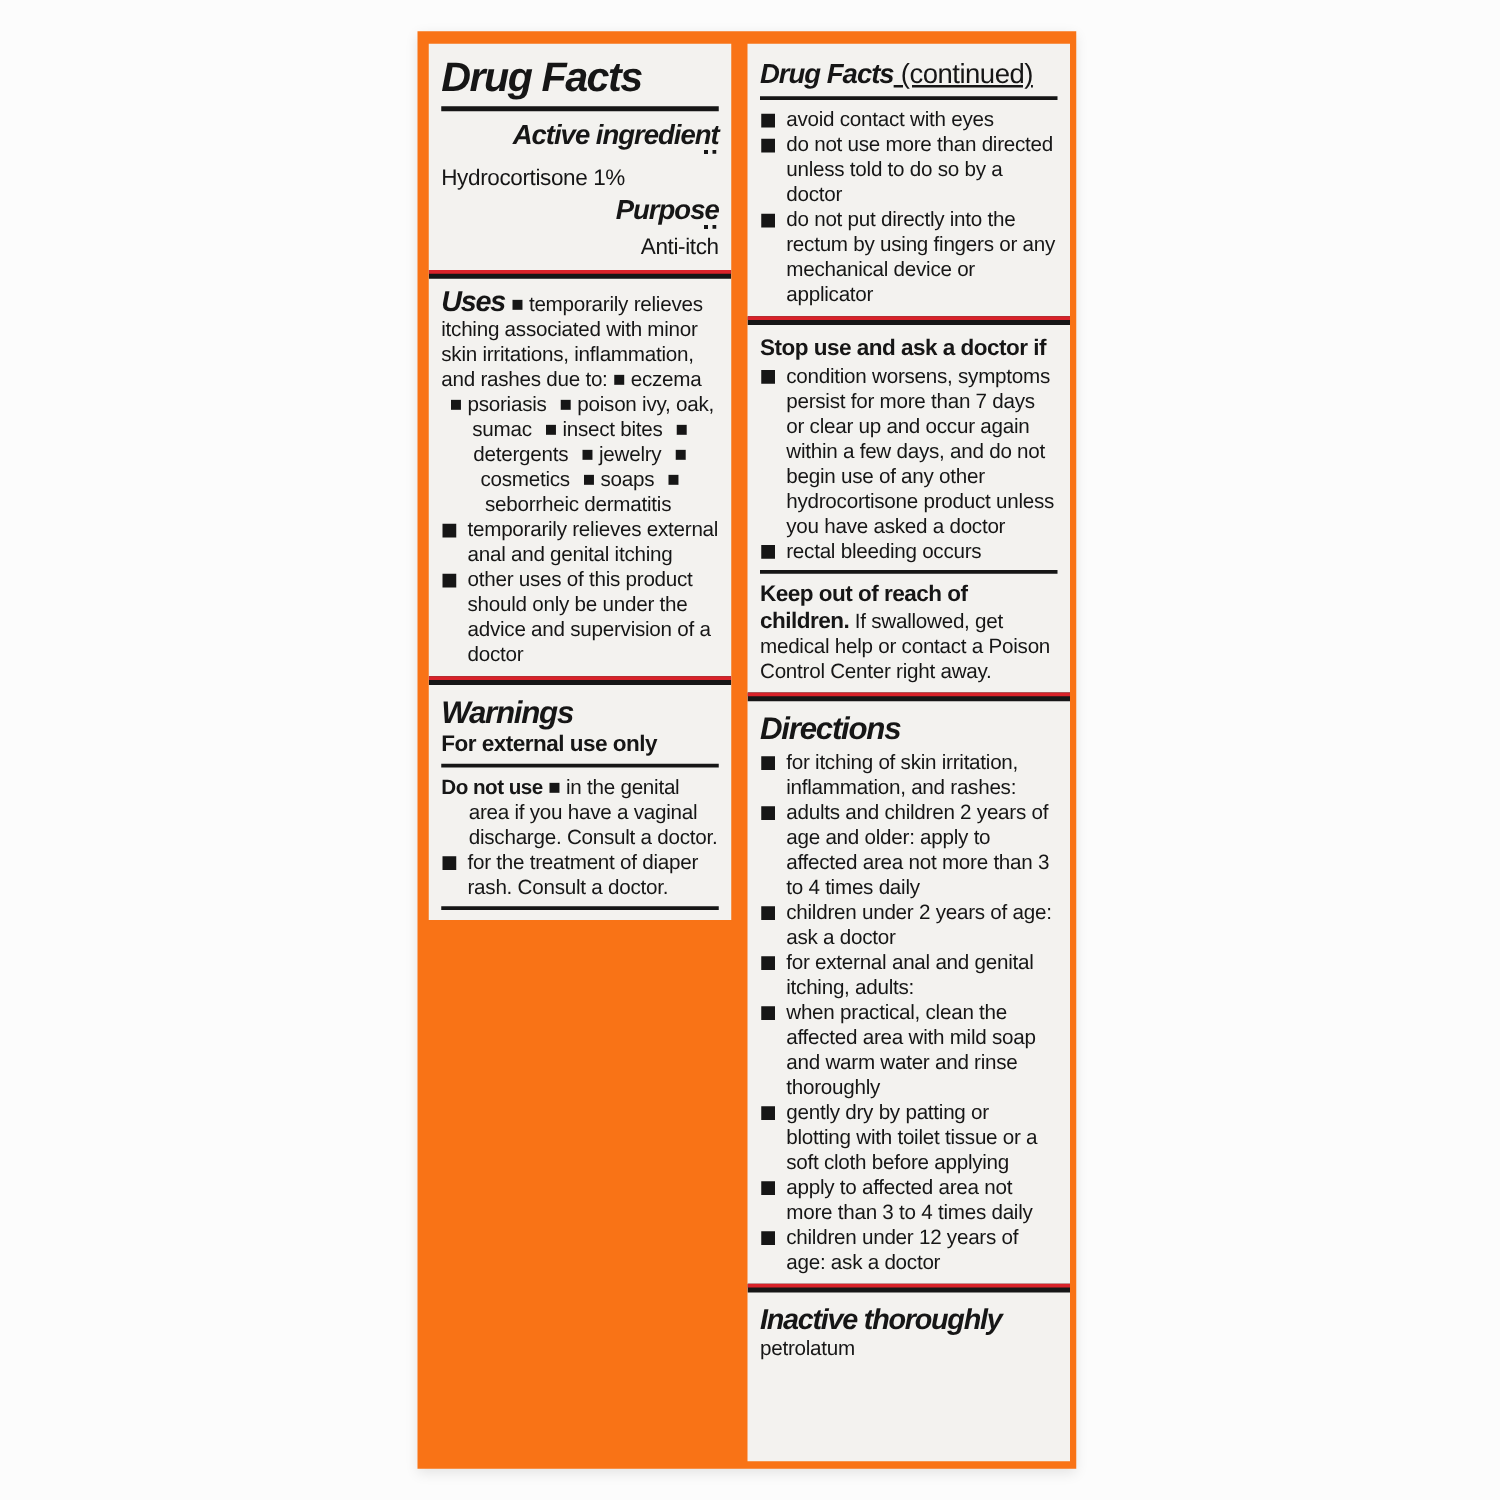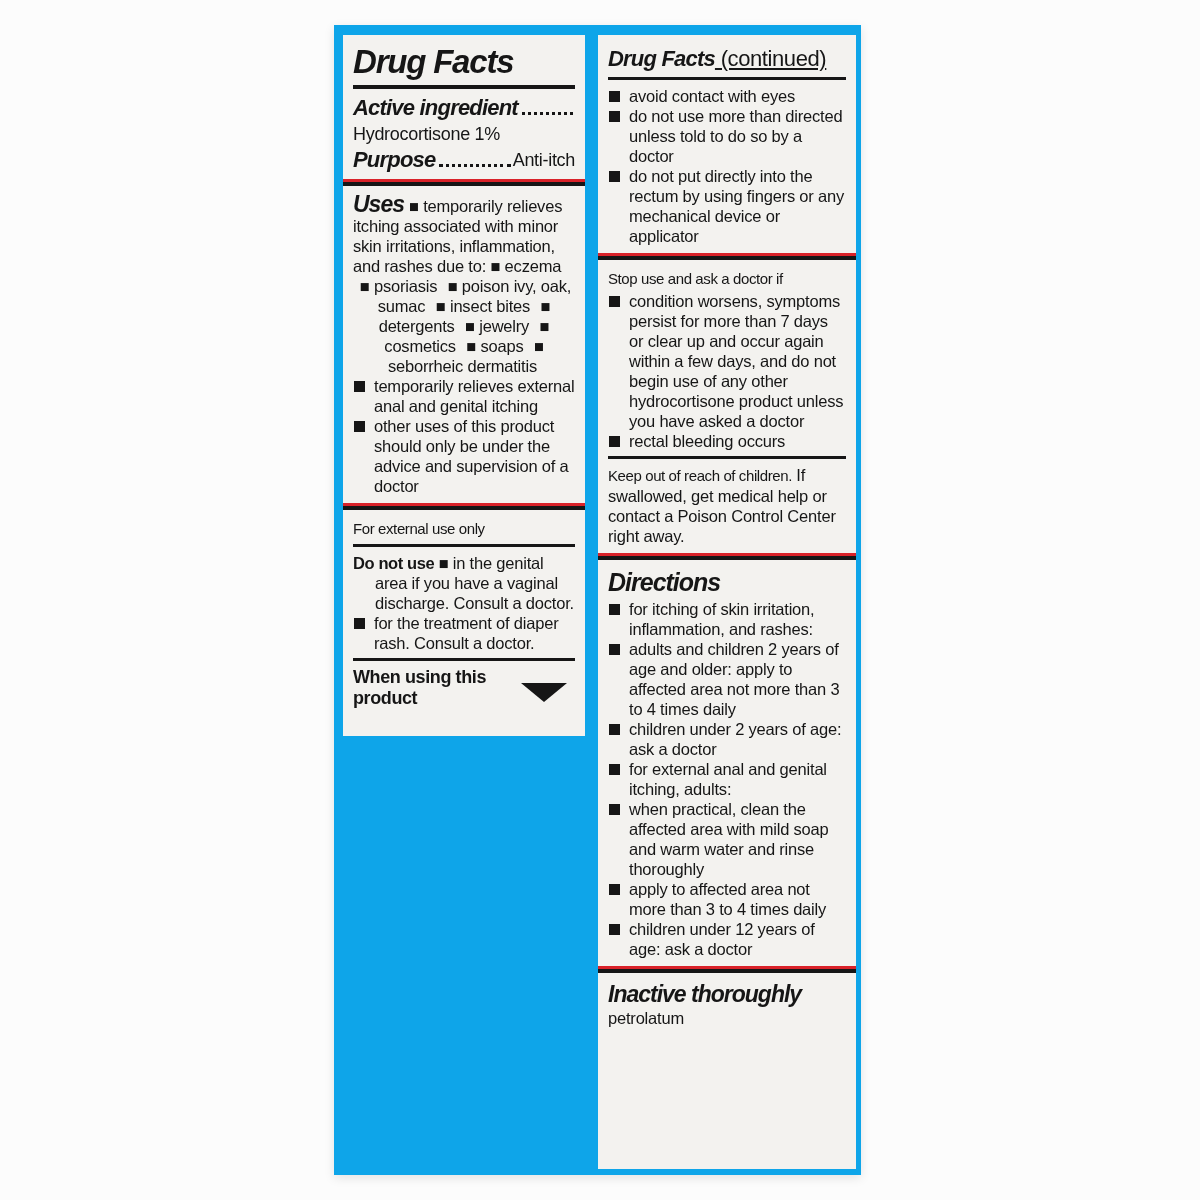--- a/index.html
+++ b/index.html
@@ -6,21 +6,21 @@
   html,body { margin:0; padding:0; }
   body {
     width:1200px; height:1200px; position:relative;
     background:#fcfcfc;
     font-family:"Liberation Sans","DejaVu Sans",sans-serif;
     color:#161616;
     -webkit-font-smoothing:antialiased;
   }
   .package {
     position:absolute; left:334px; top:25px; width:527px; height:1150px;
-    background:#0ea5e9;
+    background:#f97316;
     box-shadow:0 3px 10px rgba(0,0,0,0.10);
   }
   .panel {
     position:absolute; background:#f3f2ef; padding:7px 10px 8px 10px;
     letter-spacing:-0.2px; overflow:hidden;
   }
   .panel-left  { left:9px;  top:10px; width:242px; height:701px; }
   .panel-right { left:264px; top:10px; width:258px; height:1134px; }
 
   .df-title {
@@ -32,29 +32,29 @@
 
   .title-rule { height:4px; background:#161616; margin:5px 0 7px 0; }
   .thin-rule  { height:3px; background:#161616; margin:5px 0 6px 0; }
   .thick-bar  {
     height:7px; background:#161616; margin:7px -10px 8px -10px;
     border-top:3px solid #d92229;
   }
 
   .body-text { font-size:16.5px; line-height:20px; }
 
-  .ing-row { display:flex; align-items:flex-end; line-height:1.1; margin-top:2px; }
+  .ing-row { display:flex; align-items:flex-end; line-height:1.1; margin-top:2px;flex-direction:column; }
   .ing-label { font-size:22px; font-weight:bold; font-style:italic; letter-spacing:-0.8px; white-space:nowrap; }
   .dots { flex:1 1 auto; border-bottom:3px dotted #161616; margin:0 2px 5px 4px; min-width:10px; }
   .ing-value { font-size:18px; letter-spacing:-0.3px; white-space:nowrap; padding-bottom:1px; }
   .ing-plain { font-size:18px; letter-spacing:-0.3px; margin:4px 0 3px 0; }
 
   .sec-head { font-size:25px; font-weight:bold; font-style:italic; letter-spacing:-1px; line-height:1.15; }
   .inline-head { font-size:23px; font-weight:bold; font-style:italic; letter-spacing:-1px; padding-right:5px; }
-  .sub-head { font-size:15px; font-weight:normal; letter-spacing:-0.4px; line-height:21px; }
+  .sub-head { font-size:18px; font-weight:bold; letter-spacing:-0.4px; line-height:21px; }
 
   .uses-intro { margin-top:2px; }
   .center-items { text-align:center; padding:0 2px; }
   .center-items span { padding:0 3px;text-align:right; }
 
   .bullet-row { display:flex; align-items:flex-start; }
   .bullet-row .sq { flex:0 0 auto; width:11px; height:11px; background:#161616; margin:5px 9px 0 1px; }
   .bullet-row .bt { flex:1 1 auto; }
   .bullet-row.bold { font-weight:normal; }
 
@@ -102,20 +102,21 @@
           <span class="bt">temporarily relieves external anal and genital itching</span>
         </div>
         <div class="bullet-row">
           <span class="sq"></span>
           <span class="bt">other uses of this product should only be under the advice and supervision of a doctor</span>
         </div>
       </div>
 
     <div class="thick-bar"></div>
 
+    <div class="sec-head">Warnings</div>
     <div class="sub-head">For external use only</div>
     <div class="thin-rule"></div>
 
     <div class="body-text lead-para">
       <b>Do not use</b><span> ■ in the genital area if you have a vaginal discharge. Consult a doctor.</span>
     </div>
     <div class="body-text">
         <div class="bullet-row">
           <span class="sq"></span>
           <span class="bt">for the treatment of diaper rash. Consult a doctor.</span>
@@ -189,20 +190,24 @@
         <div class="bullet-row bold">
           <span class="sq"></span>
           <span class="bt">for external anal and genital itching, adults:</span>
         </div>
         <div class="bullet-row">
           <span class="sq"></span>
           <span class="bt">when practical, clean the affected area with mild soap and warm water and rinse thoroughly</span>
         </div>
         <div class="bullet-row">
           <span class="sq"></span>
+          <span class="bt">gently dry by patting or blotting with toilet tissue or a soft cloth before applying</span>
+        </div>
+        <div class="bullet-row">
+          <span class="sq"></span>
           <span class="bt">apply to affected area not more than 3 to 4 times daily</span>
         </div>
         <div class="bullet-row">
           <span class="sq"></span>
           <span class="bt">children under 12 years of age: ask a doctor</span>
         </div>
       </div>
 
     <div class="thick-bar"></div>
 

